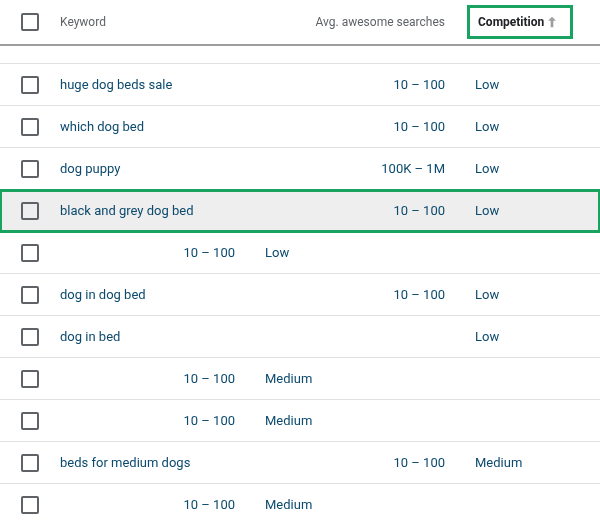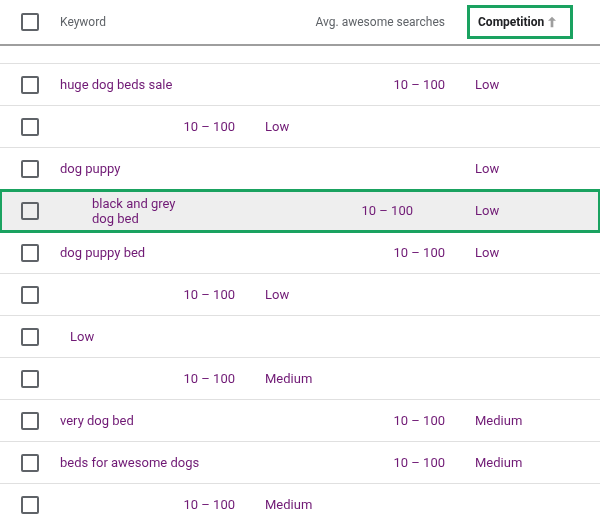--- a/index.html
+++ b/index.html
@@ -28,30 +28,30 @@
   .col-comp { width: 135px; padding-left: 10px; }
   .header-row .col-keyword,
   .header-row .col-searches,
   .header-row .col-comp {
     color: #5f6368;
     font-size: 12px;
   }
   .header-row .col-comp { font-weight: 700; color: #202124; }
   .row .col-keyword,
   .row .col-searches,
-  .row .col-comp { color: #701a75; }
+  .row .col-comp { color: #0c4a6e; }
   .spacer-row { height: 18px; border-bottom: 1px solid #e0e0e0; }
   .checkbox {
     width: 18px; height: 18px;
     border: 2px solid #5f6368;
     border-radius: 2px;
     display: inline-block;
   }
   .row-highlight { background: #eeeeee; }
-  .highlight-green { outline: 3px solid #1aa260; outline-offset: -2px; position: relative; z-index: 2; gap: 32px;}
+  .highlight-green { outline: 3px solid #1aa260; outline-offset: -2px; position: relative; z-index: 2;}
   .comp-header-box {
     display: inline-flex; align-items: center; 
     border: 3px solid #1aa260; padding: 6px 10px 6px 8px;
     margin-left: -8px;
   }
   .sort-arrow { width: 16px; height: 16px; }
 </style>
 </head>
 <body>
 
@@ -81,79 +81,81 @@
           <span class="checkbox"></span>
         </div>
         <div class="col-keyword">huge dog beds sale</div>
         <div class="col-searches">10 – 100</div>
         <div class="col-comp">Low</div>
       </div>
       <div class="row">
         <div class="col-check">
           <span class="checkbox"></span>
         </div>
+        <div class="col-keyword">which dog bed</div>
         <div class="col-searches">10 – 100</div>
         <div class="col-comp">Low</div>
       </div>
       <div class="row">
         <div class="col-check">
           <span class="checkbox"></span>
         </div>
         <div class="col-keyword">dog puppy</div>
+        <div class="col-searches">100K – 1M</div>
         <div class="col-comp">Low</div>
       </div>
       <div class="row row-highlight highlight-green">
         <div class="col-check">
           <span class="checkbox"></span>
         </div>
         <div class="col-keyword">black and grey dog bed</div>
         <div class="col-searches">10 – 100</div>
         <div class="col-comp">Low</div>
       </div>
       <div class="row">
         <div class="col-check">
           <span class="checkbox"></span>
         </div>
-        <div class="col-keyword">dog puppy bed</div>
         <div class="col-searches">10 – 100</div>
         <div class="col-comp">Low</div>
       </div>
       <div class="row">
         <div class="col-check">
           <span class="checkbox"></span>
         </div>
+        <div class="col-keyword">dog in dog bed</div>
         <div class="col-searches">10 – 100</div>
         <div class="col-comp">Low</div>
       </div>
       <div class="row">
         <div class="col-check">
           <span class="checkbox"></span>
         </div>
+        <div class="col-keyword">dog in bed</div>
         <div class="col-comp">Low</div>
       </div>
       <div class="row">
         <div class="col-check">
           <span class="checkbox"></span>
         </div>
         <div class="col-searches">10 – 100</div>
         <div class="col-comp">Medium</div>
       </div>
       <div class="row">
         <div class="col-check">
           <span class="checkbox"></span>
         </div>
-        <div class="col-keyword">very dog bed</div>
         <div class="col-searches">10 – 100</div>
         <div class="col-comp">Medium</div>
       </div>
       <div class="row">
         <div class="col-check">
           <span class="checkbox"></span>
         </div>
-        <div class="col-keyword">beds for awesome dogs</div>
+        <div class="col-keyword">beds for medium dogs</div>
         <div class="col-searches">10 – 100</div>
         <div class="col-comp">Medium</div>
       </div>
       <div class="row">
         <div class="col-check">
           <span class="checkbox"></span>
         </div>
         <div class="col-searches">10 – 100</div>
         <div class="col-comp">Medium</div>
       </div>

